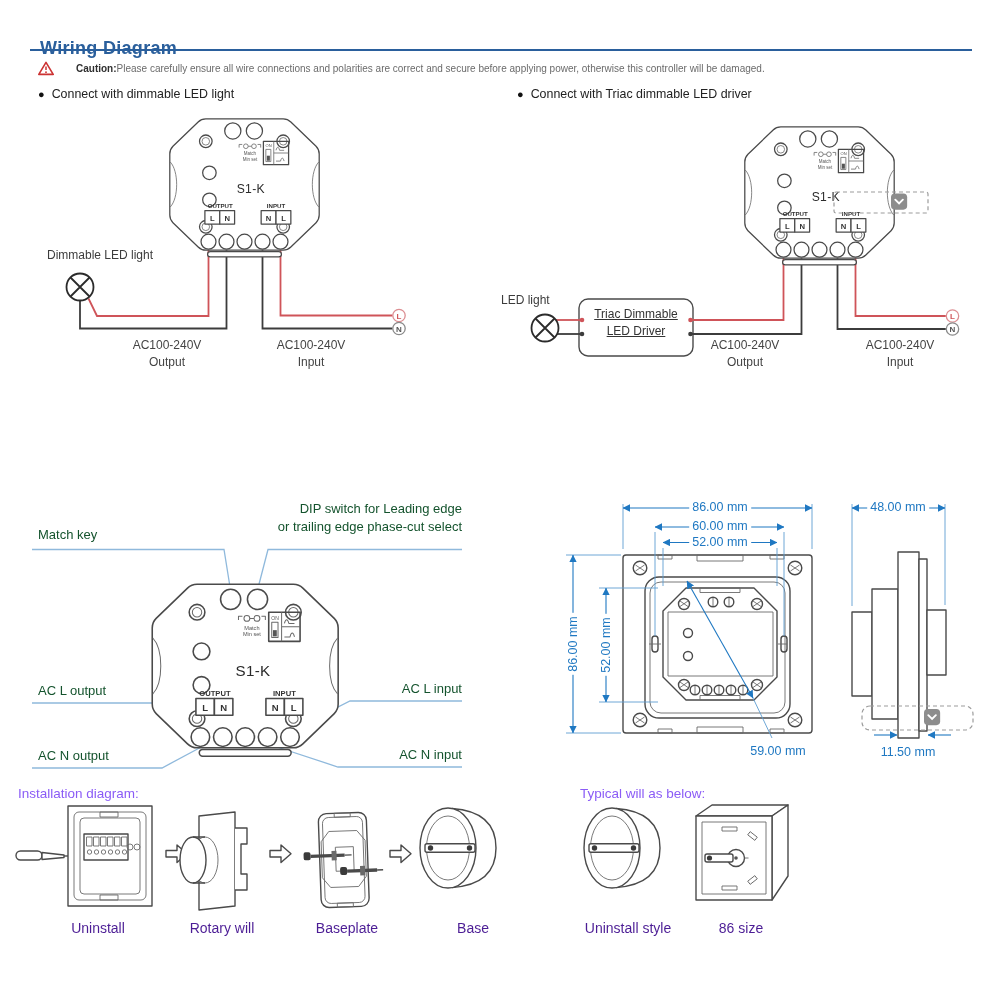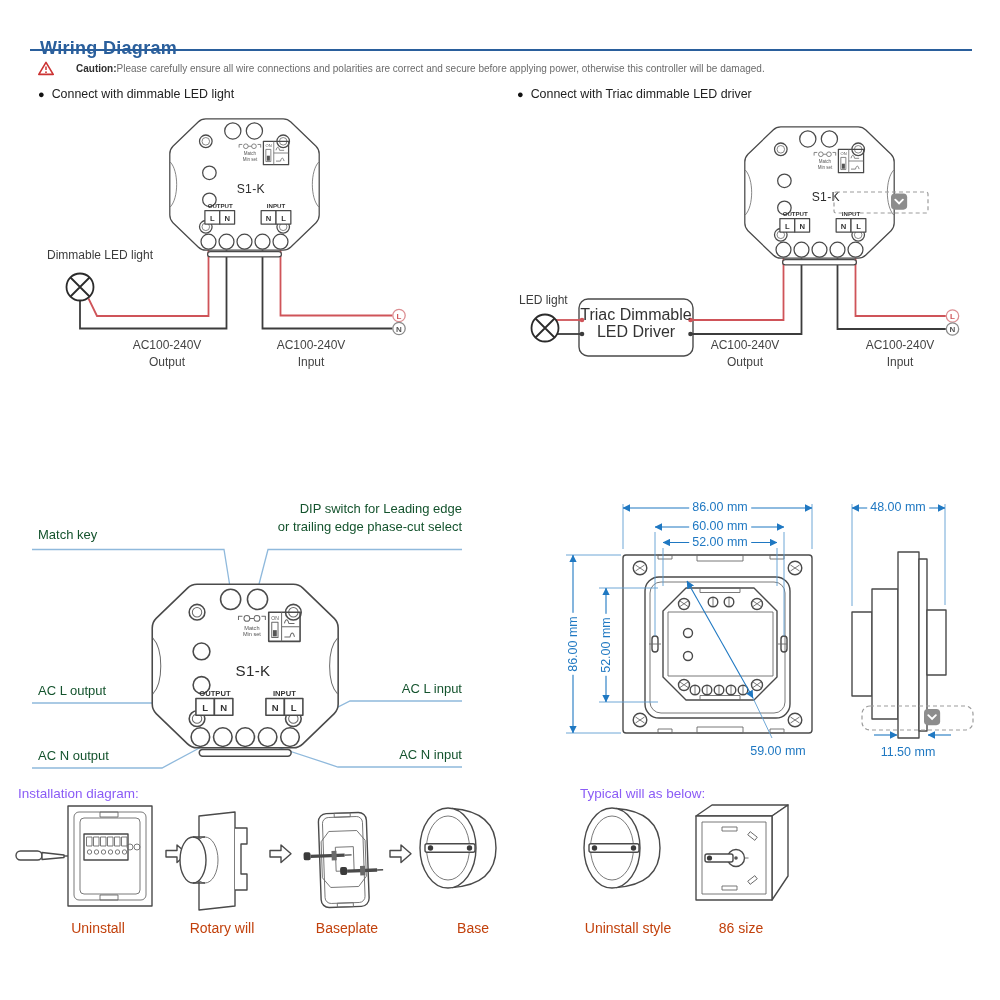--- a/index.html
+++ b/index.html
@@ -12,21 +12,21 @@
   .title{font-size:18px;font-weight:600;color:#2a5f9c;letter-spacing:.3px;}
   .rule{position:absolute;height:2px;background:#2a5f9c;}
   .caution{display:flex;align-items:center;gap:22px;font-size:10px;color:#6b6b6b;}
   .caution b{color:#2f2f2f;font-weight:700;}
   .bullet{display:flex;align-items:center;gap:7px;font-size:12.4px;font-weight:500;color:#222;}
   .bullet .dot{font-size:11px;color:#111;}
   .lbl{font-size:12px;color:#3c3c3c;}
   .lbl2{font-size:12px;color:#444;line-height:16.5px;}
   .call{font-size:13px;color:#14532d;}
   .dim{font-size:12.5px;color:#1f78c2;background:#fff;padding:0 3px;}
-  .steplbl{font-size:14px;color:#c2410c;}
+  .steplbl{font-size:14px;color:#4c1d95;}
   .sechead{font-size:13.5px;color:#8b5cf6;}
   svg{display:block;}
   svg .ln{fill:none;stroke:#4a4a4a;stroke-width:1.4;stroke-linejoin:round;}
   svg .lnf{fill:#fff;stroke:#4a4a4a;stroke-width:1.4;stroke-linejoin:round;}
   svg .lnt{fill:none;stroke:#6a6a6a;stroke-width:.9;stroke-linejoin:round;}
   svg .wr{fill:none;stroke:#cf5459;stroke-width:1.8;}
   svg .wk{fill:none;stroke:#3c3c3c;stroke-width:1.8;}
   svg .dln{fill:none;stroke:#1f78c2;stroke-width:1.1;}
   svg .ext{fill:none;stroke:#5e9dd1;stroke-width:.9;}
   svg .callln{fill:none;stroke:#8fb9dc;stroke-width:1.3;}
@@ -360,22 +360,22 @@
   <div class="abs lbl" style="left:38px;top:248px;margin-left:9px;">Dimmable LED light</div>
   <div class="c lbl2" style="left:167px;top:337px;">
     <div>AC100-240V</div>
     <div>Output</div>
   </div>
   <div class="c lbl2" style="left:311px;top:337px;">
     <div>AC100-240V</div>
     <div>Input</div>
   </div>
 
-  <div class="abs lbl" style="left:519px;top:293px;text-align:center;">LED light</div>
-  <div class="c" style="left:636px;top:306px;font-size:16px;color:#333;line-height:17px;">
+  <div class="abs lbl" style="left:501px;top:293px;text-align:center;">LED light</div>
+  <div class="c" style="left:636px;top:306px;font-size:12px;color:#333;line-height:17px;text-decoration:underline;">
     <div>Triac Dimmable</div>
     <div>LED Driver</div>
   </div>
   <div class="c lbl2" style="left:745px;top:337px;">
     <div>AC100-240V</div>
     <div>Output</div>
   </div>
   <div class="c lbl2" style="left:900px;top:337px;">
     <div>AC100-240V</div>
     <div>Input</div>

